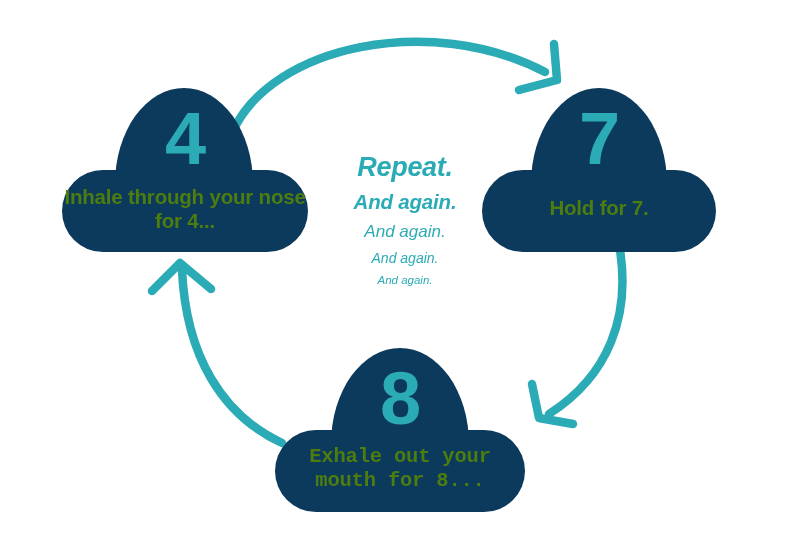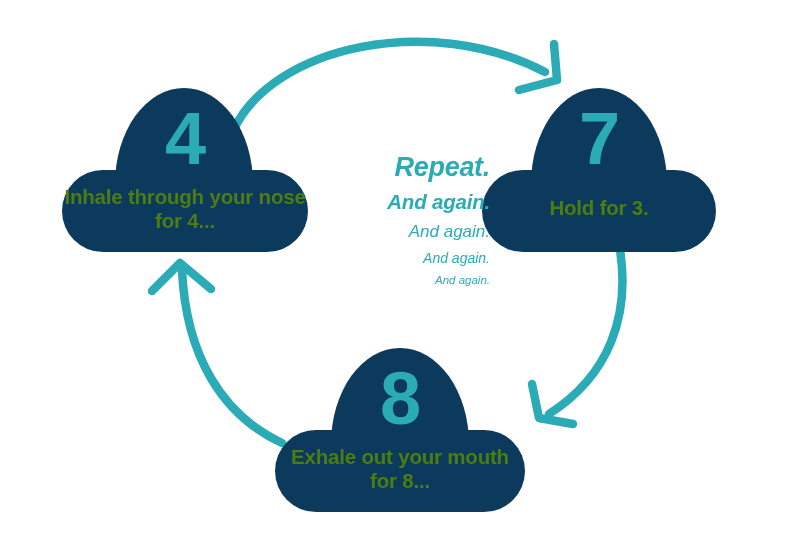--- a/index.html
+++ b/index.html
@@ -70,29 +70,29 @@
   #cloud-hold .cloud-bump    { left: 49px; top: 0;   width: 136px; height: 96px; }
   #cloud-hold .cloud-body    { left: 0;   top: 82px; width: 234px; height: 82px; }
   #cloud-hold .cloud-number  { top: 14px; font-size: 74px; }
   #cloud-hold .cloud-label   { top: 108px; font-size: 20.5px; }
 
   
   #cloud-exhale          { left: 275px; top: 348px; width: 250px; height: 164px; }
   #cloud-exhale .cloud-bump  { left: 56px; top: 0;   width: 138px; height: 96px; }
   #cloud-exhale .cloud-body  { left: 0;   top: 82px; width: 250px; height: 82px; }
   #cloud-exhale .cloud-number{ top: 14px; font-size: 74px; }
-  #cloud-exhale .cloud-label { top: 97px; font-size: 20.5px; }
+  #cloud-exhale .cloud-label { top: 97px; font-size: 20.5px; font-family: Liberation Mono, monospace; }
 
   
   #repeat-stack {
     position: absolute;
     left: 320px;
     top: 152px;
     width: 170px;
-    text-align: right;
+    text-align: center;
   }
   #repeat-stack div {
     font-style: italic;
     color: #2BABB5;
     white-space: nowrap;
   }
   #repeat-title  { font-size: 27px;   font-weight: bold; letter-spacing: -0.3px; margin-bottom: 7px; }
   #repeat-line-1 { font-size: 20.5px; font-weight: bold; letter-spacing: -0.2px; margin-bottom: 8px; }
   #repeat-line-2 { font-size: 17px;   font-weight: normal; margin-bottom: 8px; }
   #repeat-line-3 { font-size: 14px;   font-weight: normal; margin-bottom: 8px; }
@@ -124,21 +124,21 @@
     <div class="cloud-bump"></div>
     <div class="cloud-body"></div>
     <div class="cloud-number">4</div>
     <div class="cloud-label">Inhale through your nose for 4...</div>
   </div>
 
   <div class="cloud" id="cloud-hold">
     <div class="cloud-bump"></div>
     <div class="cloud-body"></div>
     <div class="cloud-number">7</div>
-    <div class="cloud-label">Hold for 3.</div>
+    <div class="cloud-label">Hold for 7.</div>
   </div>
 
   <div class="cloud" id="cloud-exhale">
     <div class="cloud-bump"></div>
     <div class="cloud-body"></div>
     <div class="cloud-number">8</div>
     <div class="cloud-label">Exhale out your mouth for 8...</div>
   </div>
 
   <div id="repeat-stack">

